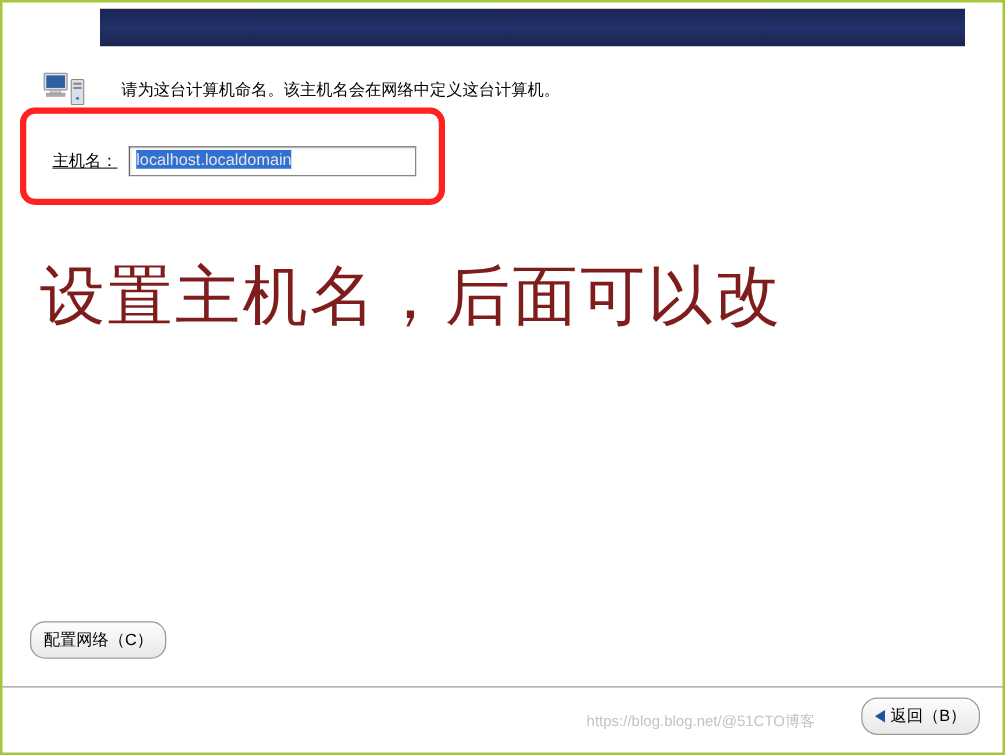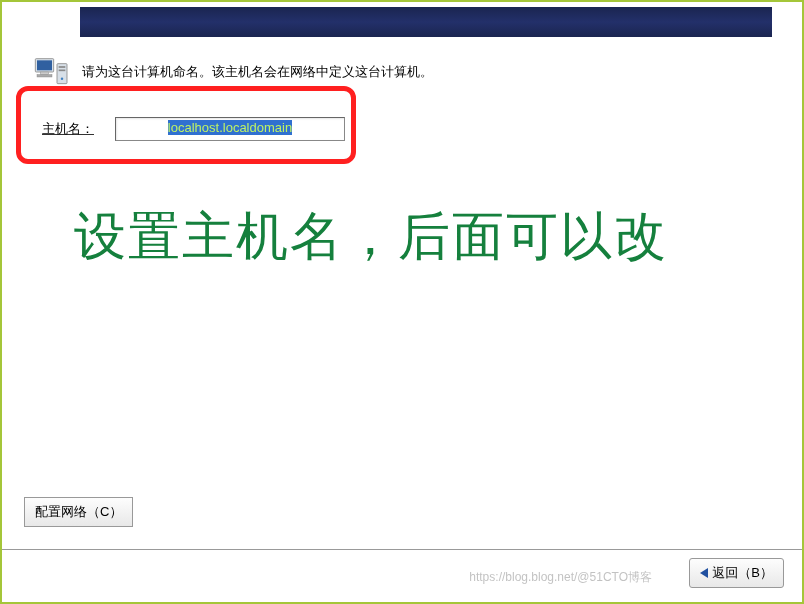--- a/index.html
+++ b/index.html
@@ -24,21 +24,21 @@
     .content {
       position: absolute;
       top: 50px;
       left: 30px;
       right: 30px;
       bottom: 60px;
     }
     .instruction-row {
       display: flex;
       align-items: center;
-      gap: 10px;
+      gap: 25px;
       margin-bottom: 20px;
     }
     .computer-icon {
       width: 40px;
       height: 40px;
       position: relative;
     }
     .computer-icon svg { width: 100%; height: 100%; }
     .instruction-text {
       color: #000;
@@ -50,65 +50,63 @@
       left: 14px;
       width: 340px;
       height: 78px;
       border: 5px solid #ff2020;
       border-radius: 12px;
       pointer-events: none;
     }
     .hostname-row {
       display: flex;
       align-items: center;
-      gap: 21px;
+      gap: 9px;
       margin-top: 25px;
       margin-left: 10px;
-      text-align: center;
     }
     .hostname-label {
       font-size: 13px;
       text-decoration: underline;
       text-decoration-color: #333;
     }
     .hostname-input {
       width: 230px;
       height: 24px;
       border: 1px solid #888;
       border-top-color: #666;
       border-left-color: #666;
       box-shadow: inset 1px 1px 2px rgba(0,0,0,0.1);
       padding: 2px 5px;
       font-size: 13px;
       background: #fff;
     }
     .hostname-input .selected {
       background: #3070d0;
-      color: #bef264;
+      color: #e5e5e5;
     }
     .annotation {
       position: absolute;
       top: 200px;
       left: 30px;
       right: 30px;
       font-size: 52px;
-      color: #15803d;
+      color: #7f1d1d;
       font-weight: 400;
       letter-spacing: 2px;
       white-space: nowrap;
-      margin-left: 42px;
     }
     .config-network-btn {
       position: absolute;
       bottom: 75px;
       left: 22px;
       padding: 5px 10px;
       background: linear-gradient(to bottom, #fdfdfd, #e8e8e8);
       border: 1px solid #999;
-      border-radius: 0;
+      border-radius: 12px;
       font-size: 13px;
       cursor: pointer;
     }
     .footer-line {
       position: absolute;
       bottom: 52px;
       left: 0;
       right: 0;
       height: 1px;
       background: #999;
@@ -117,21 +115,21 @@
       position: absolute;
       bottom: 14px;
       right: 18px;
       display: flex;
       gap: 14px;
     }
     .nav-btn {
       padding: 5px 10px;
       background: linear-gradient(to bottom, #fdfdfd, #e8e8e8);
       border: 1px solid #999;
-      border-radius: 3px;
+      border-radius: 13px;
       font-size: 13px;
       cursor: pointer;
       display: flex;
       align-items: center;
       gap: 4px;
       margin-left: 24px;
     }
     .arrow-left, .arrow-right {
       width: 0; height: 0;
       border-top: 5px solid transparent;

